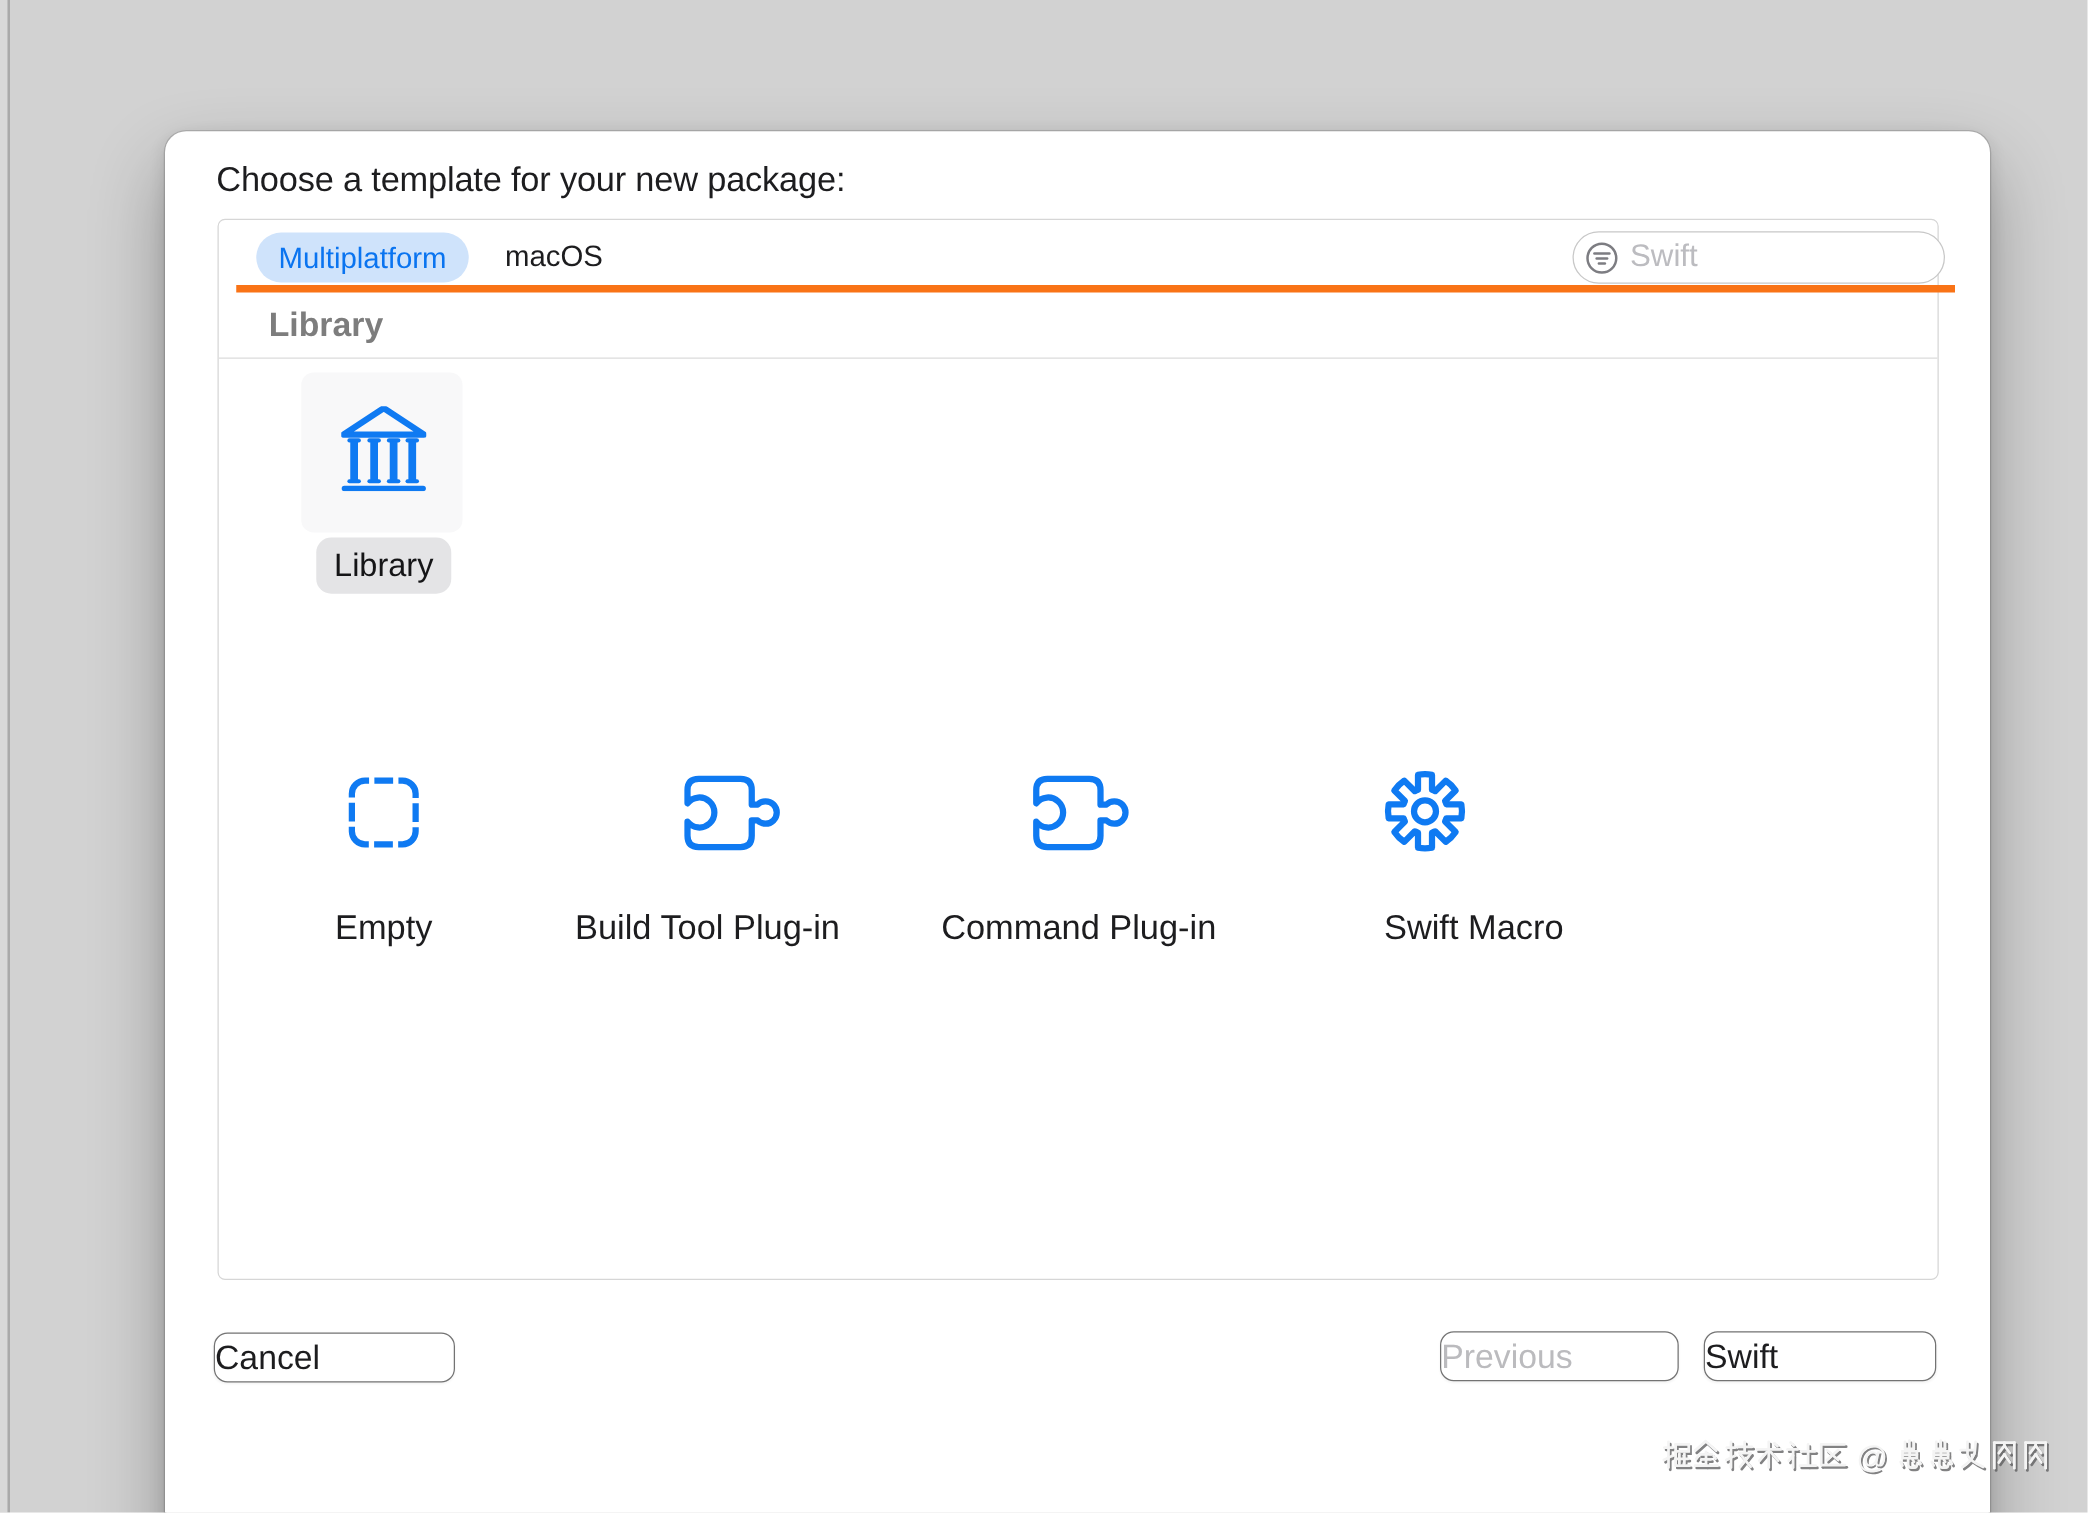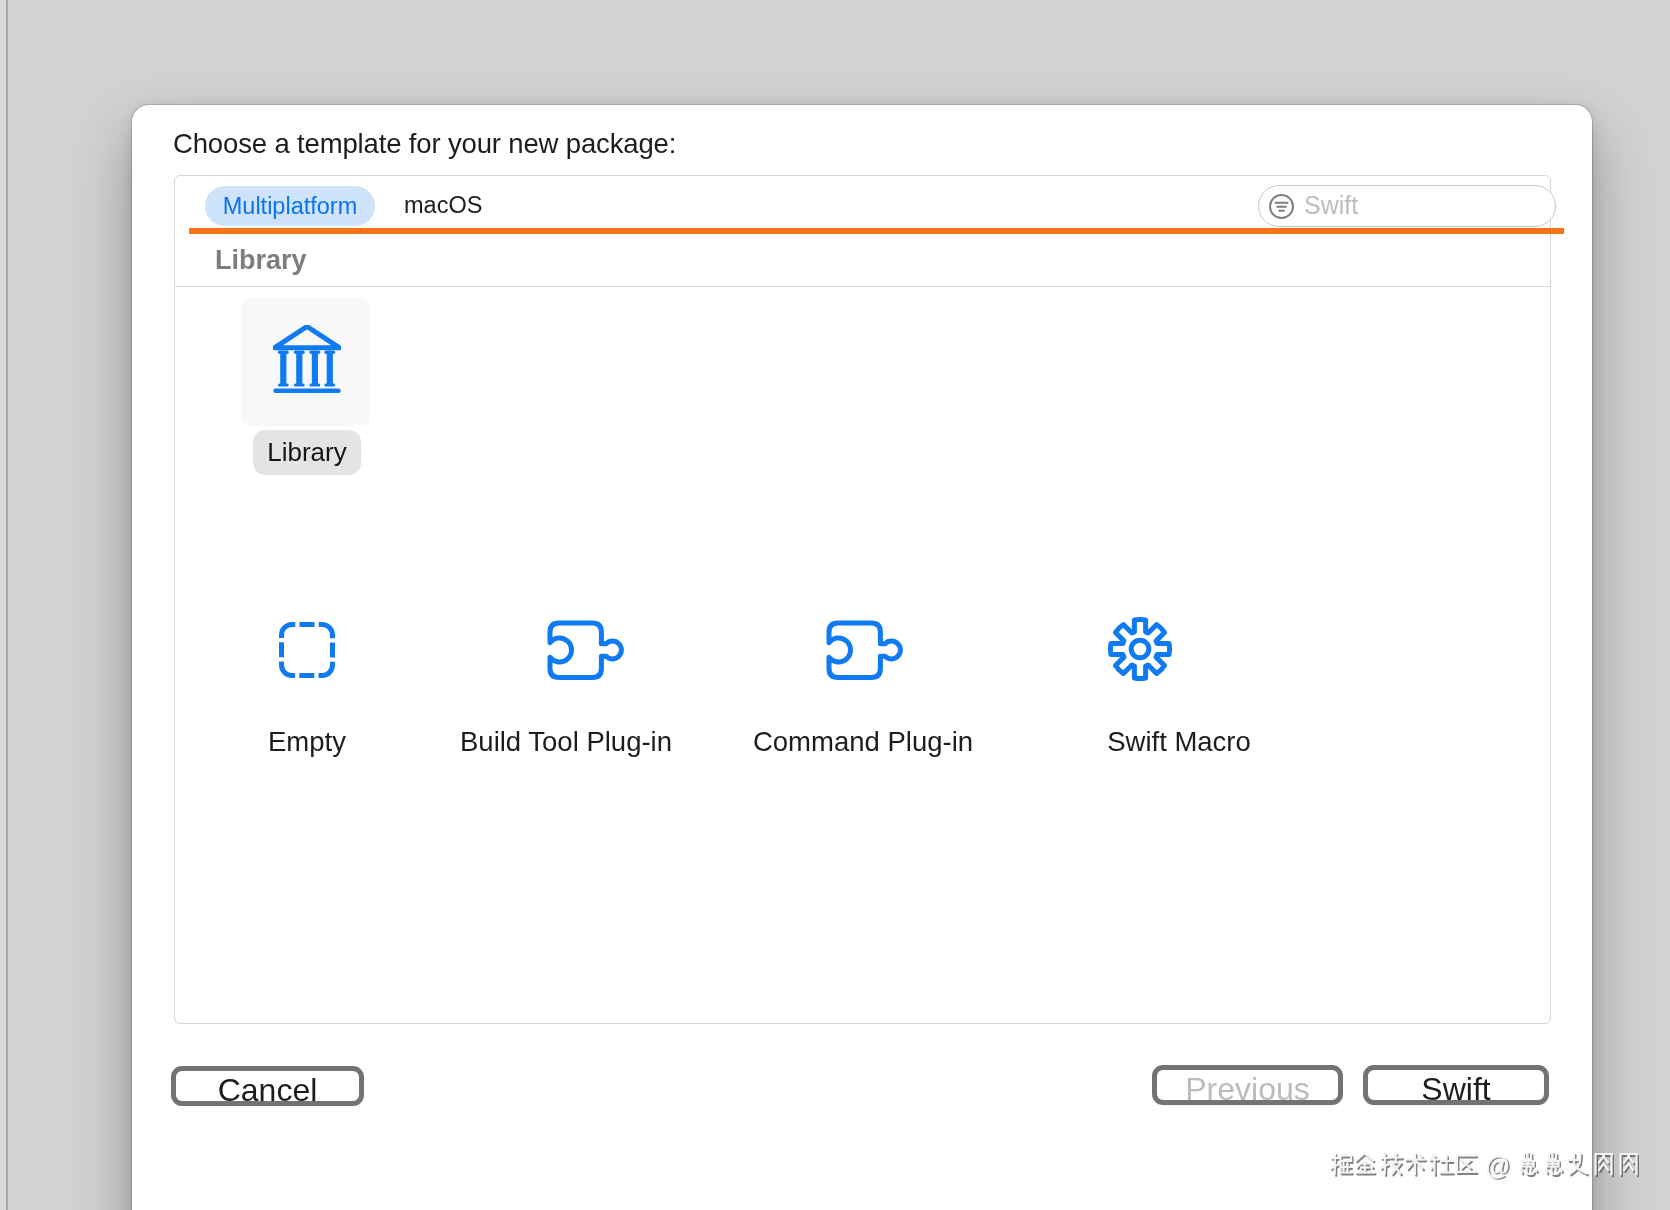--- a/index.html
+++ b/index.html
@@ -47,22 +47,22 @@
     position:absolute;left:78px;top:254px;width:108px;height:45px;border-radius:12px;background:#e4e4e6;
     font-size:26px;color:#151517;text-align:center;line-height:45px;
   }
   .item-label{
     position:absolute;font-size:27.5px;color:#1d1d1f;text-align:center;transform:translateX(-50%);
     top:552px;line-height:28px;white-space:nowrap;
   }
   .icon{position:absolute;transform:translateX(-50%);}
   .puz{position:absolute;}
   .btn{
-    position:absolute;height:40px;border:5px solid #737373;border-radius:11px;background:#fff;
-    box-sizing:border-box;font-size:32px;text-align:center;line-height:38px;color:#1d1d1f;
+    position:absolute;height:40px;border:1px solid #737373;border-radius:11px;background:#fff;
+    box-sizing:border-box;font-size:27px;line-height:38px;color:#1d1d1f;
     box-shadow:0 1px 2px rgba(0,0,0,0.05);
   }
 </style>
 </head>
 <body>
 <div class="bgleft"></div>
 <div class="bgline"></div>
 <div class="dialog">
   <div class="title">Choose a template for your new package:</div>
   <div class="panel">

